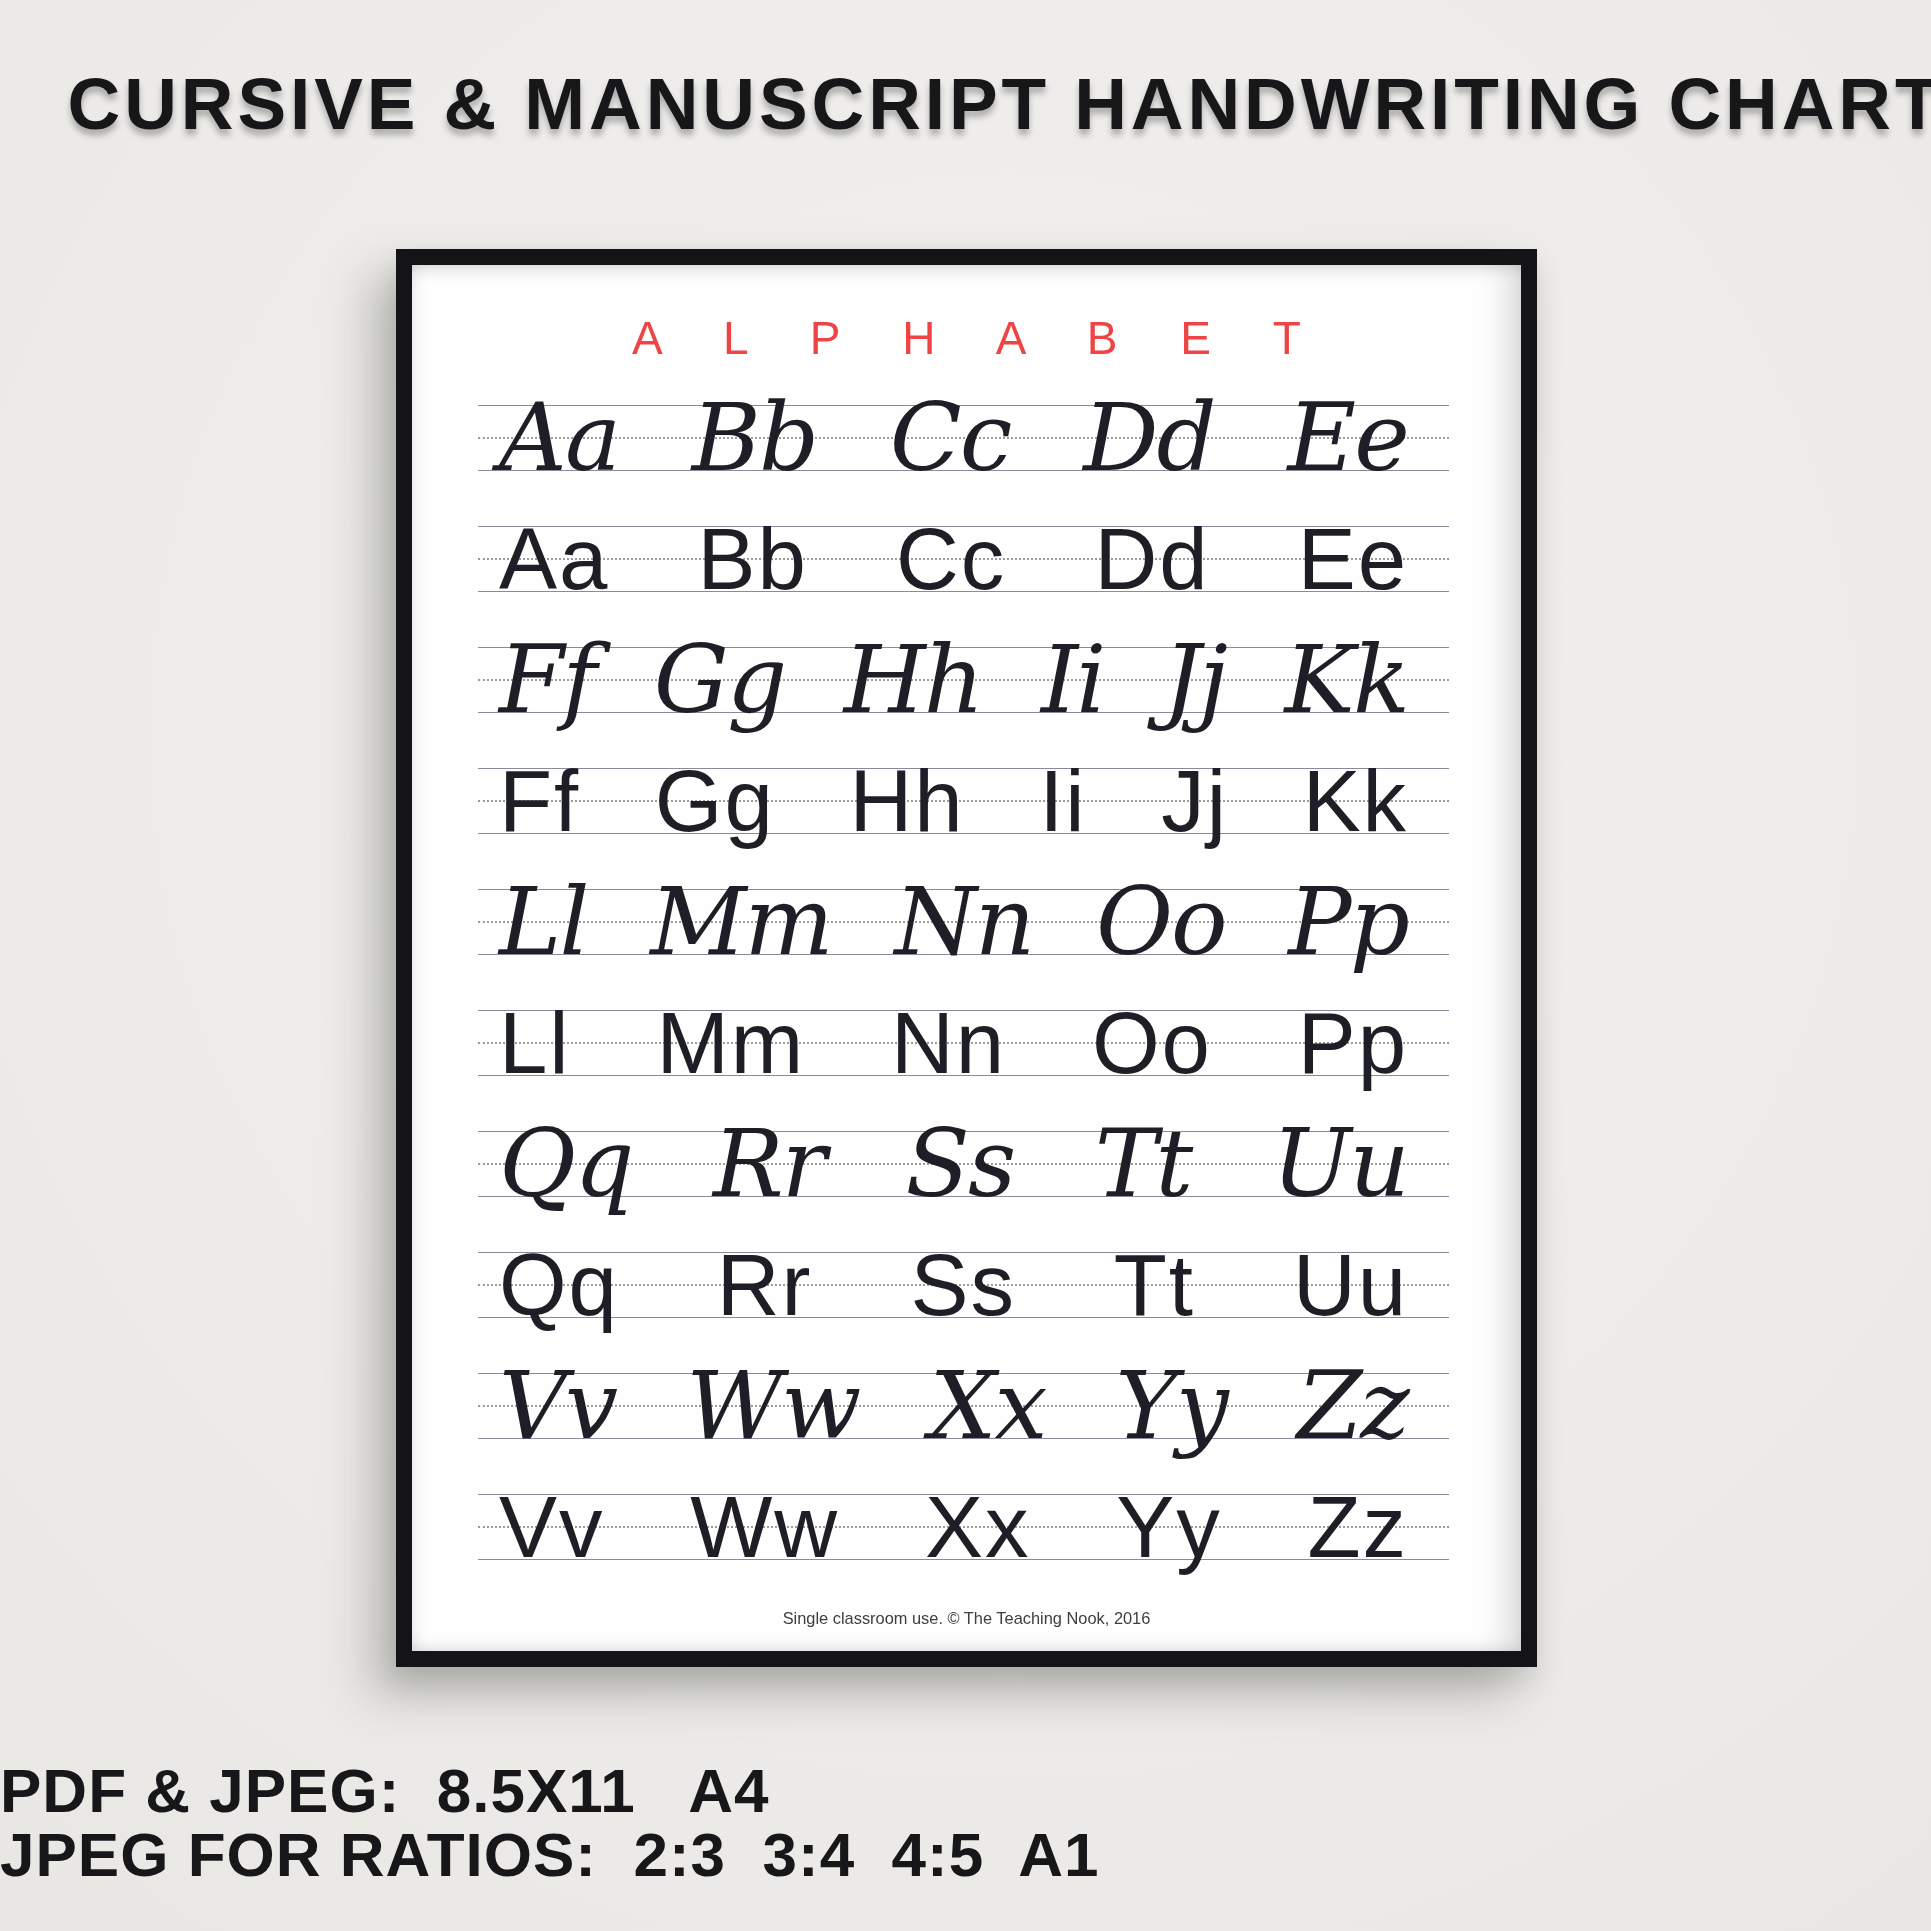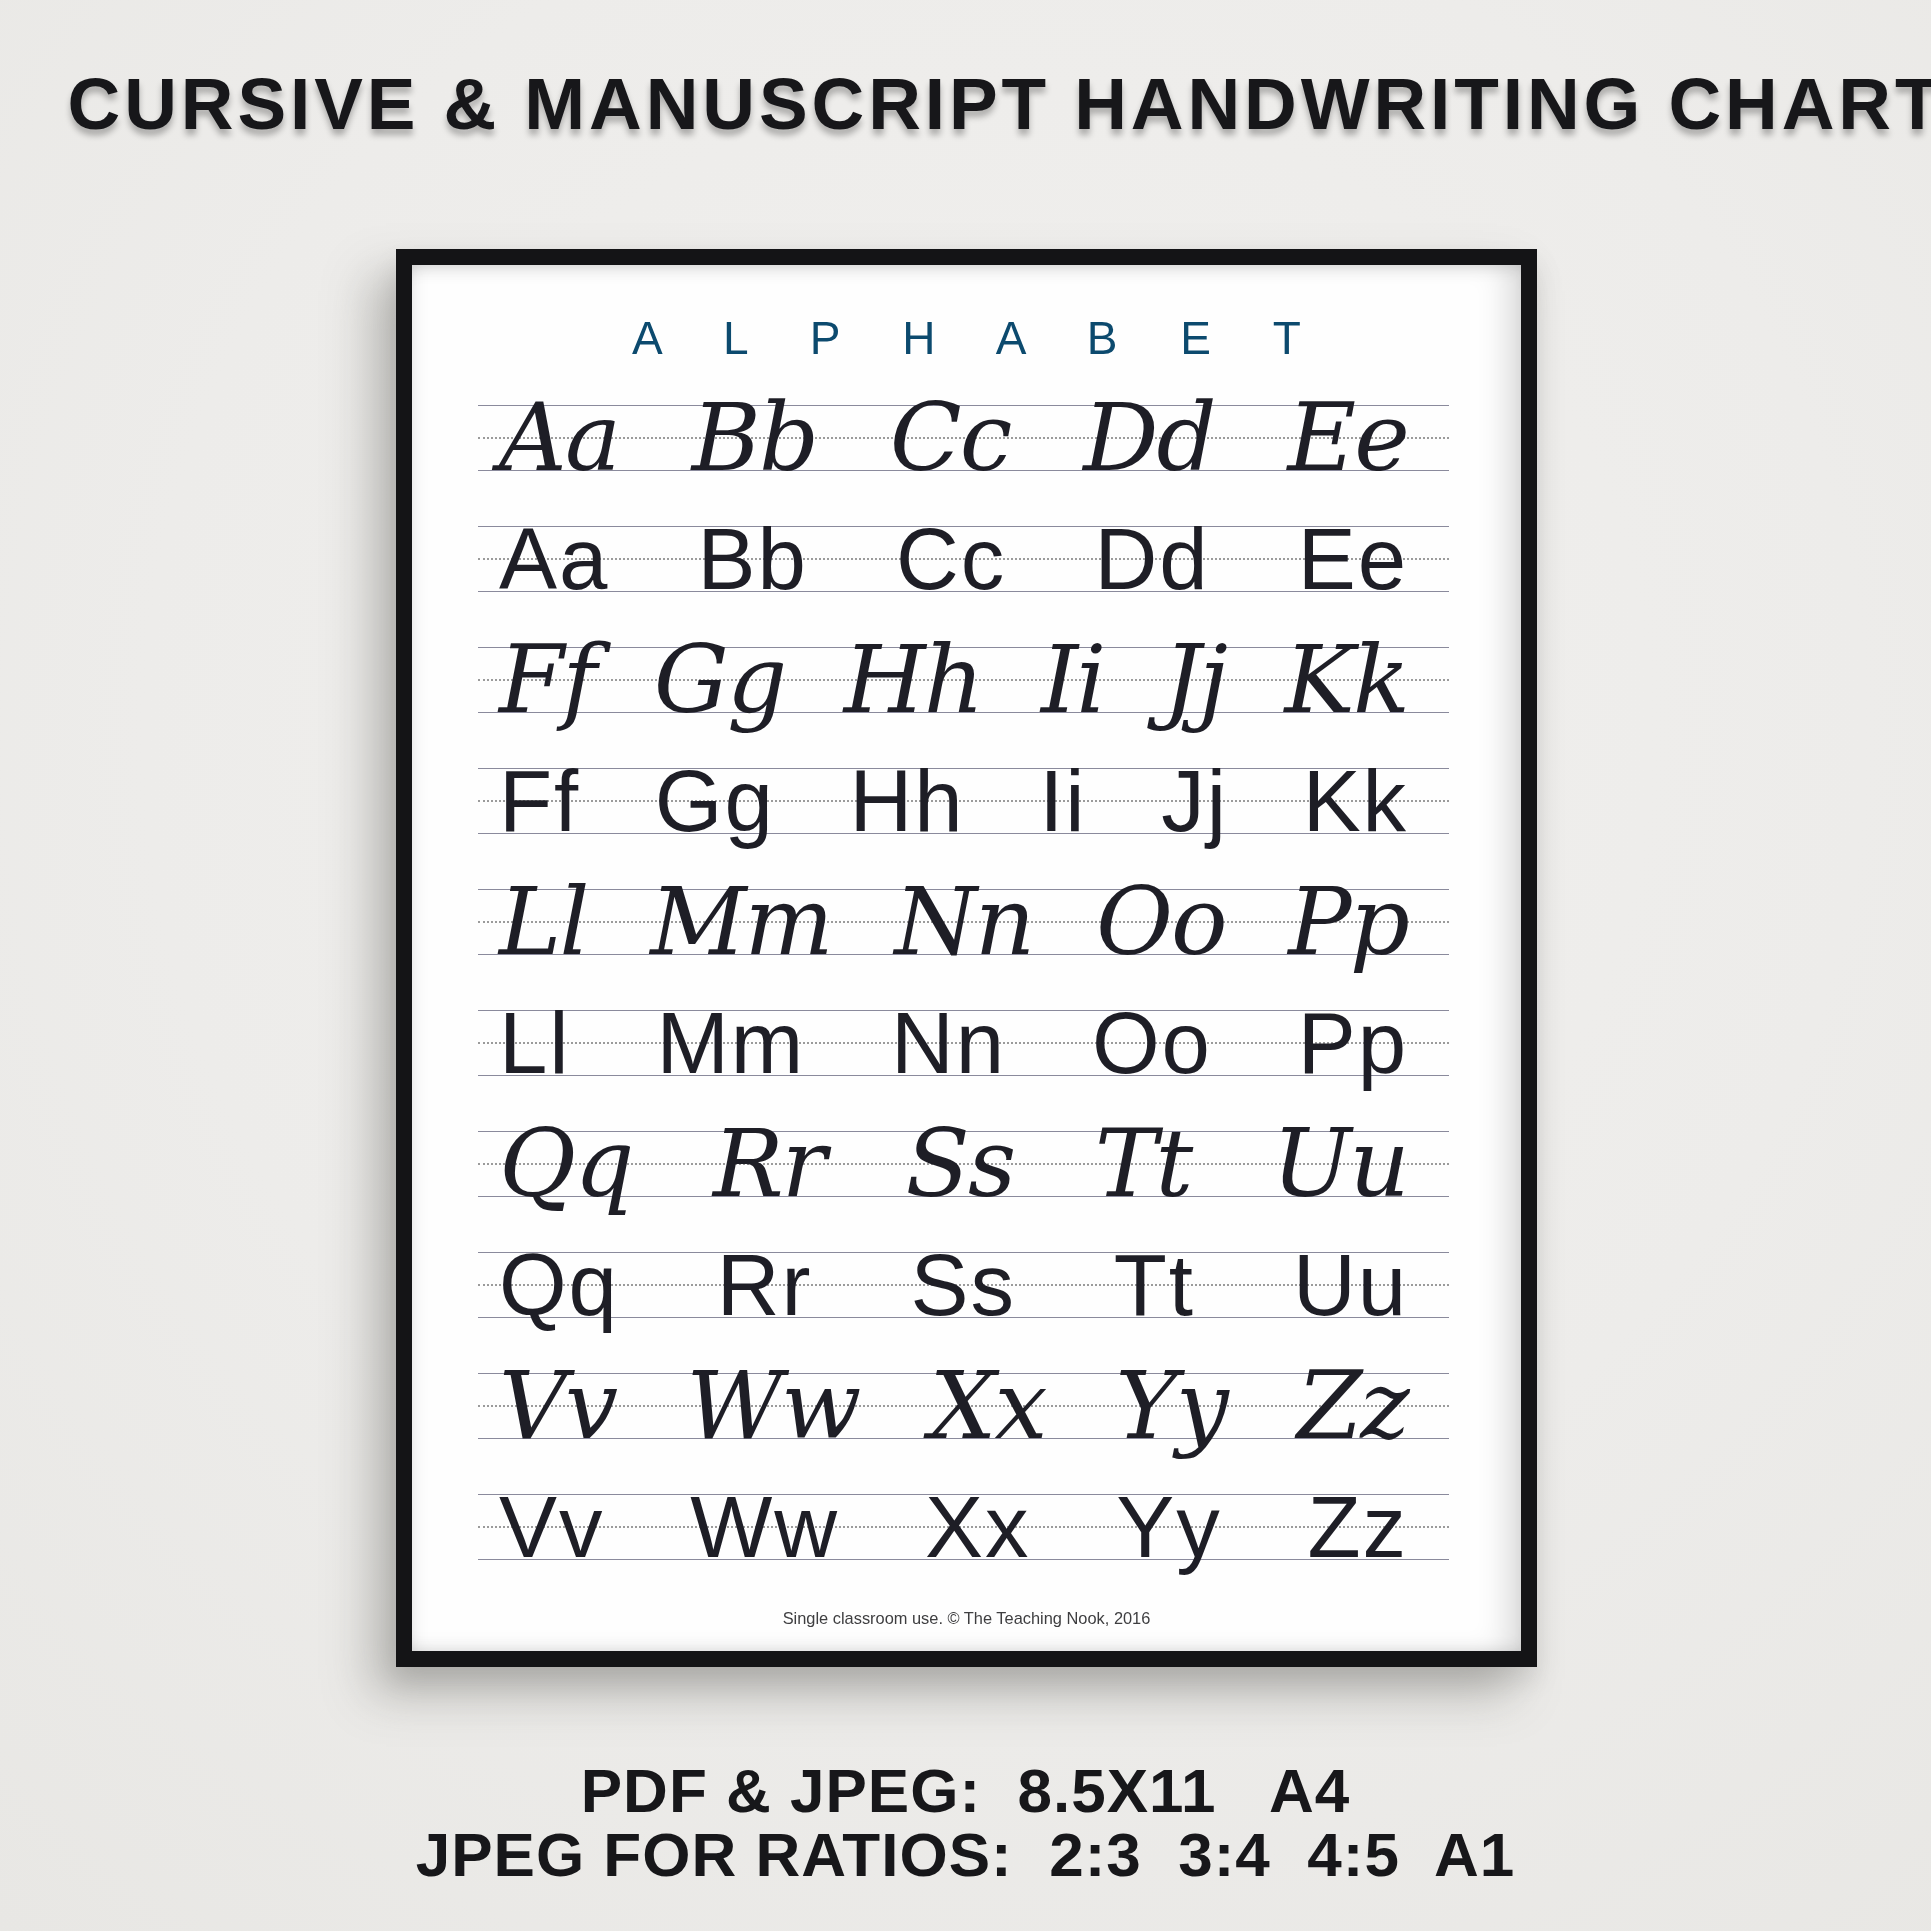--- a/index.html
+++ b/index.html
@@ -24,21 +24,21 @@
   .poster{
     position:relative;width:100%;height:100%;background:#fefefe;
     box-shadow:inset -23px 0 33px -11.6px rgba(0,0,0,0.16),
                inset 9.7px 0 17.4px -7.7px rgba(0,0,0,0.08),
                inset 0 11.6px 17.4px -9.7px rgba(0,0,0,0.12),
                inset 0 -9.7px 15.4px -7.7px rgba(0,0,0,0.08);
   }
   .poster-title{
     position:absolute;top:46px;left:0;width:100%;text-align:center;
     font-size:46px;font-weight:400;letter-spacing:25px;text-indent:25px;
-    color:#0c4a6e;
+    color:#ef4444;
   }
   .rows{
     position:absolute;top:140px;left:66px;right:72px;
     display:flex;flex-direction:column;
   }
   .row{
     position:relative;height:64px;margin-bottom:55px;
     border-top:1.9px solid #8a8a9c;border-bottom:1.9px solid #8a8a9c;
     display:flex;justify-content:space-between;align-items:flex-end;
     padding:0 41px 0 21px;
@@ -58,21 +58,21 @@
   }
   .row.manuscript .pair{
     font-family:"Liberation Sans", sans-serif;
     font-size:87px;font-weight:400;letter-spacing:1.9px;
   }
   .credit{
     position:absolute;top:1344px;left:0;width:100%;text-align:center;
     font-size:16.4px;color:#3e3e40;letter-spacing:0;
   }
   .footer{
-    position:absolute;top:1759px;left:0;width:1931px;text-align:center;
+    position:absolute;top:1759px;left:0;width:1931px;
     color:#17171a;font-weight:bold;
   }
   .footer .line{
     font-size:62px;line-height:64px;letter-spacing:1px;white-space:pre;
   }
 </style>
 </head>
 <body>
 
 <div class="heading">CURSIVE &amp; MANUSCRIPT HANDWRITING CHART</div>

